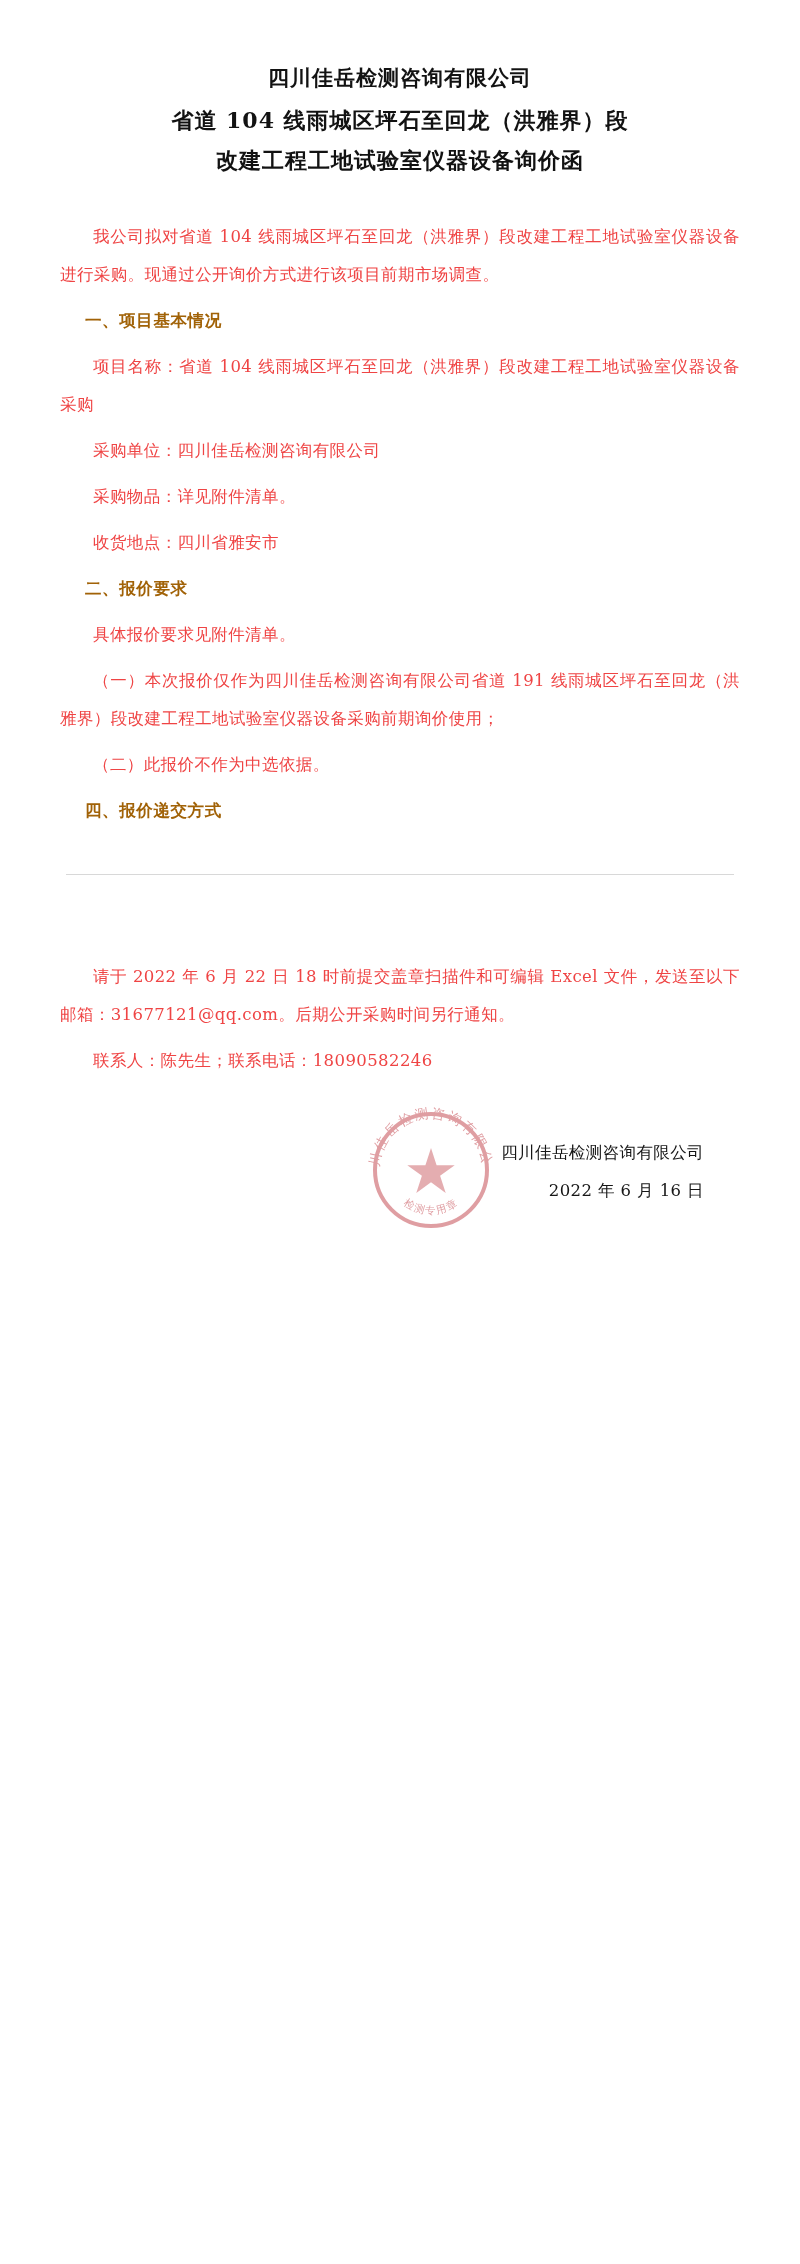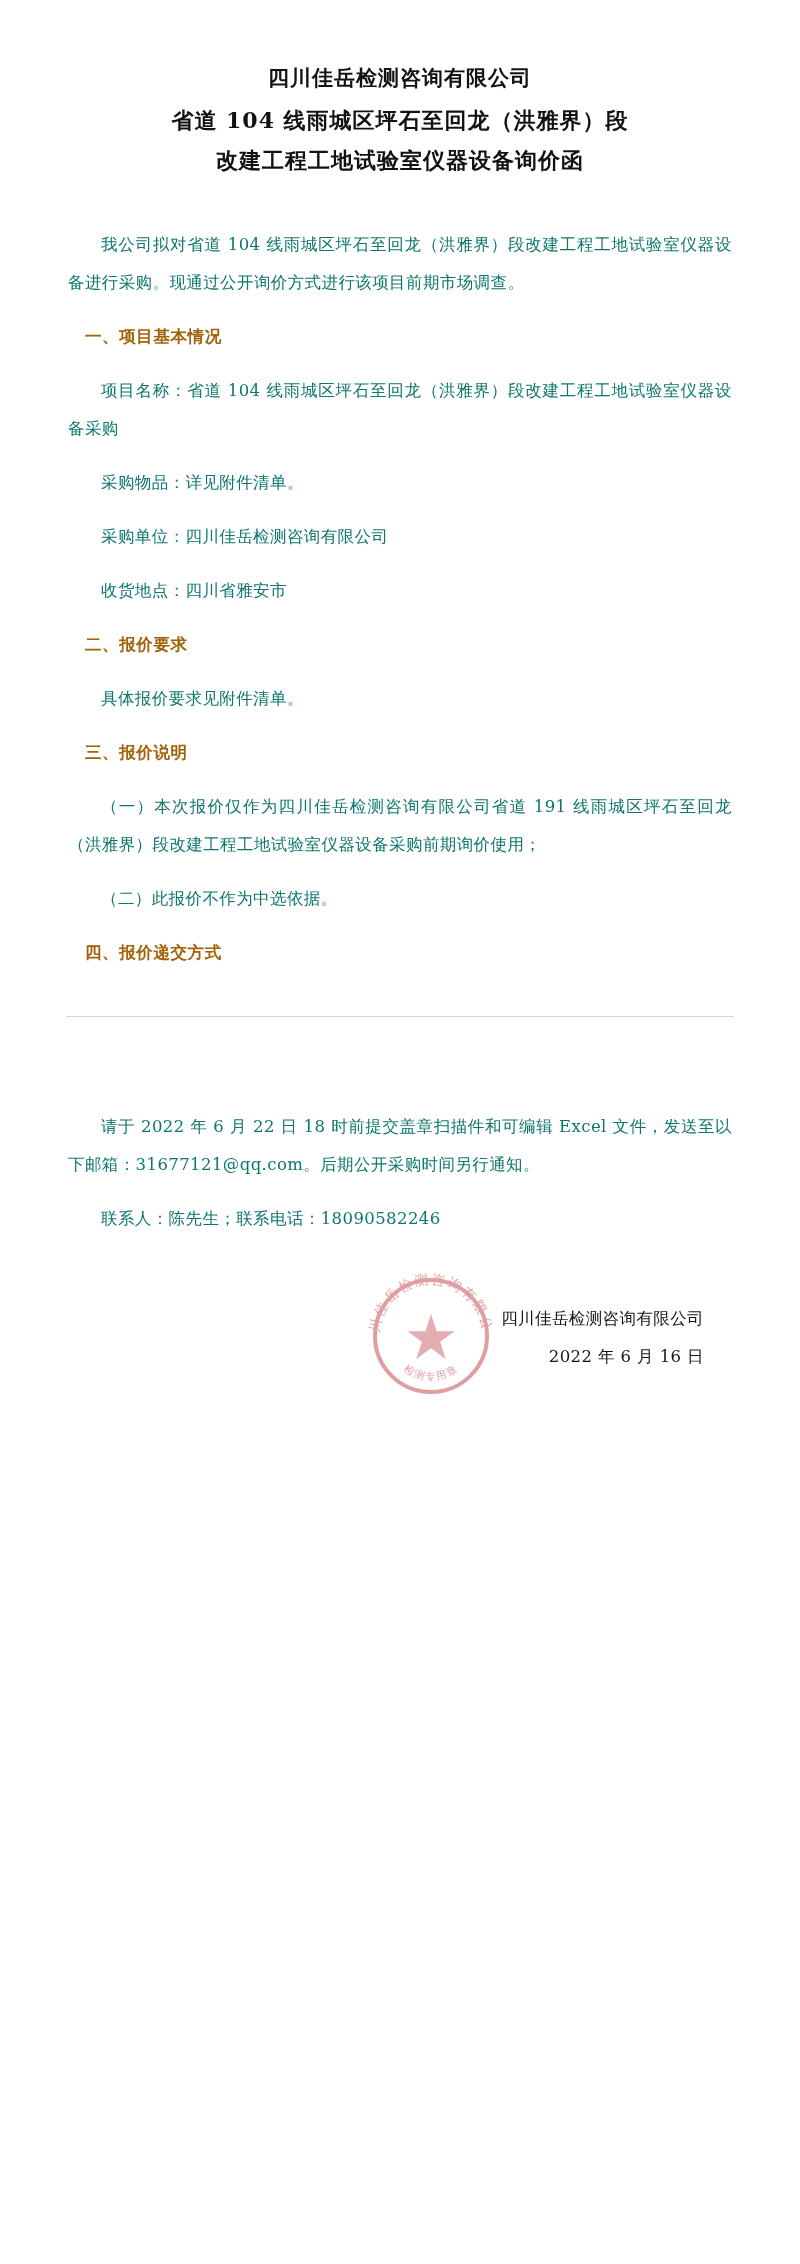--- a/index.html
+++ b/index.html
@@ -38,27 +38,27 @@
     font-size: 21px;
     padding-bottom: 2px;
   }
   .title-line.l2, .title-line.l3 {
     font-size: 22px;
   }
   .body-block {
     padding-top: 30px;
   }
   p.para {
-    margin: 16px;
+    margin: 8px;
     font-size: 16.5px;
     line-height: 38px;
     text-indent: 2em;
     text-align: justify;
     letter-spacing: 0.4px;
-    color: #0f766e;
+    color: #ef4444;
   }
   p.heading {
     margin: 0;
     font-size: 16.5px;
     font-weight: bold;
     line-height: 38px;
     text-indent: 2em;
     letter-spacing: 0.6px;
     color: #a16207;
   }
@@ -109,28 +109,27 @@
     <div class="title-line l2">省道 104 线雨城区坪石至回龙（洪雅界）段</div>
     <div class="title-line l3">改建工程工地试验室仪器设备询价函</div>
   </div>
 
   <div class="body-block">
 
     <p class="para">我公司拟对省道 104 线雨城区坪石至回龙（洪雅界）段改建工程工地试验室仪器设备进行采购。现通过公开询价方式进行该项目前期市场调查。</p>
 
     <p class="heading">一、项目基本情况</p>
     <p class="para">项目名称：省道 104 线雨城区坪石至回龙（洪雅界）段改建工程工地试验室仪器设备采购</p>
+    <p class="para">采购单位：四川佳岳检测咨询有限公司</p>
     <p class="para">采购物品：详见附件清单。</p>
-    <p class="para">采购单位：四川佳岳检测咨询有限公司</p>
     <p class="para">收货地点：四川省雅安市</p>
 
     <p class="heading">二、报价要求</p>
     <p class="para">具体报价要求见附件清单。</p>
 
-    <p class="heading">三、报价说明</p>
     <p class="para">（一）本次报价仅作为四川佳岳检测咨询有限公司省道 191 线雨城区坪石至回龙（洪雅界）段改建工程工地试验室仪器设备采购前期询价使用；</p>
     <p class="para">（二）此报价不作为中选依据。</p>
 
     <p class="heading">四、报价递交方式</p>
   </div>
 
   <div class="divider-zone">
     <div class="divider-line"></div>
   </div>
 

